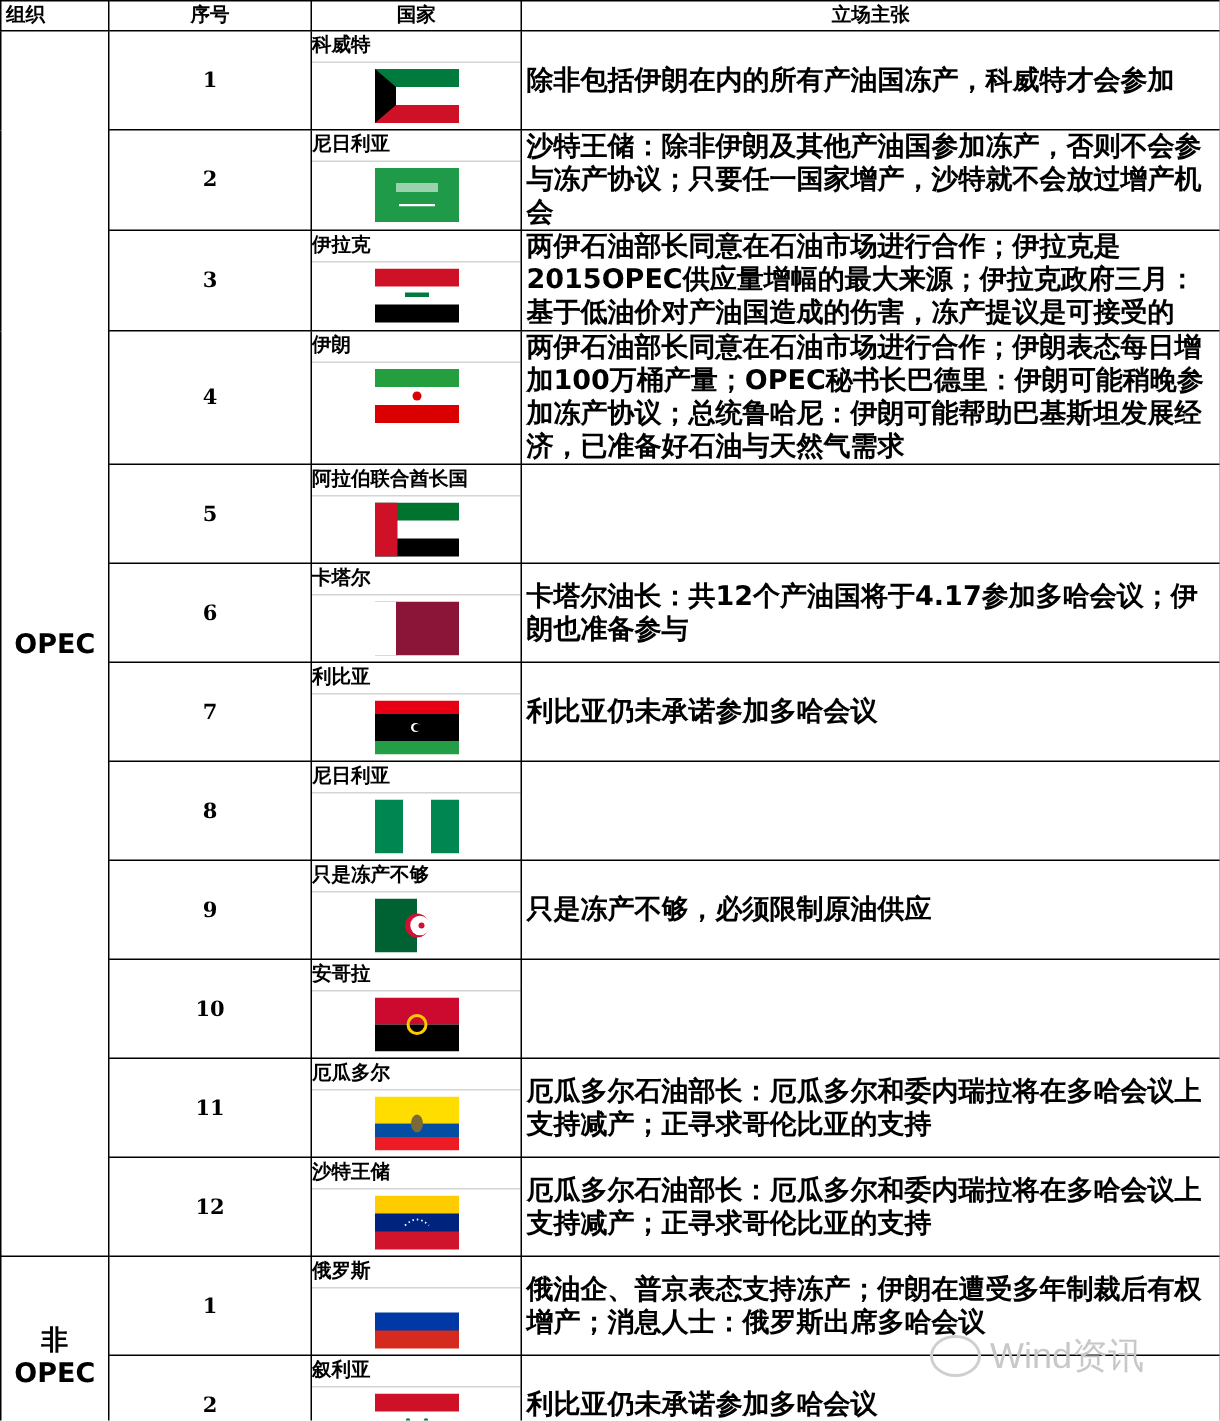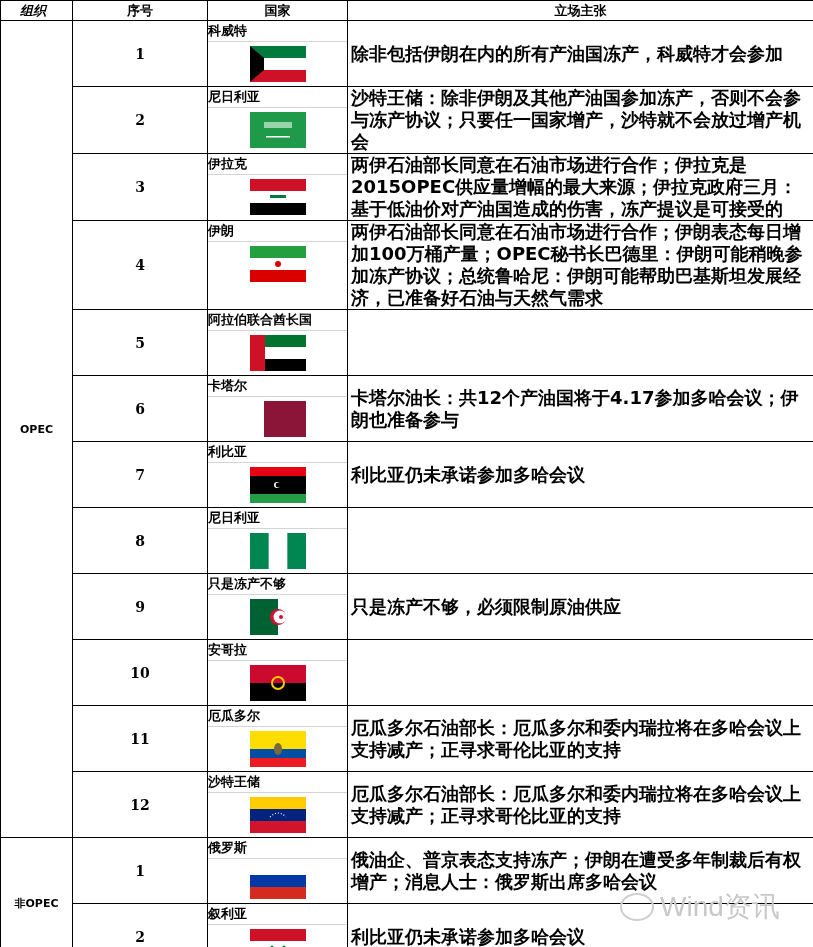--- a/index.html
+++ b/index.html
@@ -1,31 +1,31 @@
 <!DOCTYPE html>
 <html><head>
 <meta charset="utf-8">
 <style>
   html, body { margin: 0; padding: 0; background: #ffffff; }
   body { width: 813px; height: 947px; position: relative; overflow: hidden;
          font-family: "DejaVu Sans", sans-serif; color: #000; }
   table { border-collapse: collapse; position: absolute; left: 0; top: 0; table-layout: fixed; width: 813px; }
   td, th { border: 1px solid #000; padding: 0; }
   th { height: 19px; font-size: 13px; font-weight: bold; text-align: center; line-height: 19px; }
-  th.org { text-align: left; padding-left: 19px; font-style: italic; }
-  td.org { text-align: center; font-weight: bold; font-size: 11px; }
+  th.org { text-align: left; padding-left: 3px; }
+  td.org { text-align: center; font-weight: bold; font-size: 18px; }
   td.num { text-align: center; font-weight: bold; font-size: 14px; font-family: "DejaVu Serif", serif; }
   td.country { height: 65px; vertical-align: top; }
   .cname { height: 20px; line-height: 20px; font-size: 13px; font-weight: bold; 
            border-bottom: 1px solid #d4d4d4; white-space: nowrap; overflow: hidden; }
   .flagwrap { height: 44px; display: flex; align-items: center; justify-content: center; }
   .flag { width: 56px; height: 36px; position: relative; overflow: hidden; }
   td.stance { font-size: 18px; font-weight: bold; line-height: 22px; padding: 0 3px; vertical-align: middle; }
   td.stance.top { vertical-align: top; }
-  .watermark { position: absolute; left: 620px; top: 888px; color: #c8c8c8; font-size: 28px;
+  .watermark { position: absolute; left: 620px; top: 888px; color: #c8c8c8; font-size: 24px;
                font-family: "Liberation Sans", sans-serif; display: flex; align-items: center; gap: 6px; }
   .watermark .bubble { width: 30px; height: 24px; border: 2px solid #cfcfcf; border-radius: 50%; }
 </style>
 </head>
 <body>
 
 <table>
   <colgroup>
     <col style="width:72px">
       <col style="width:135px">

